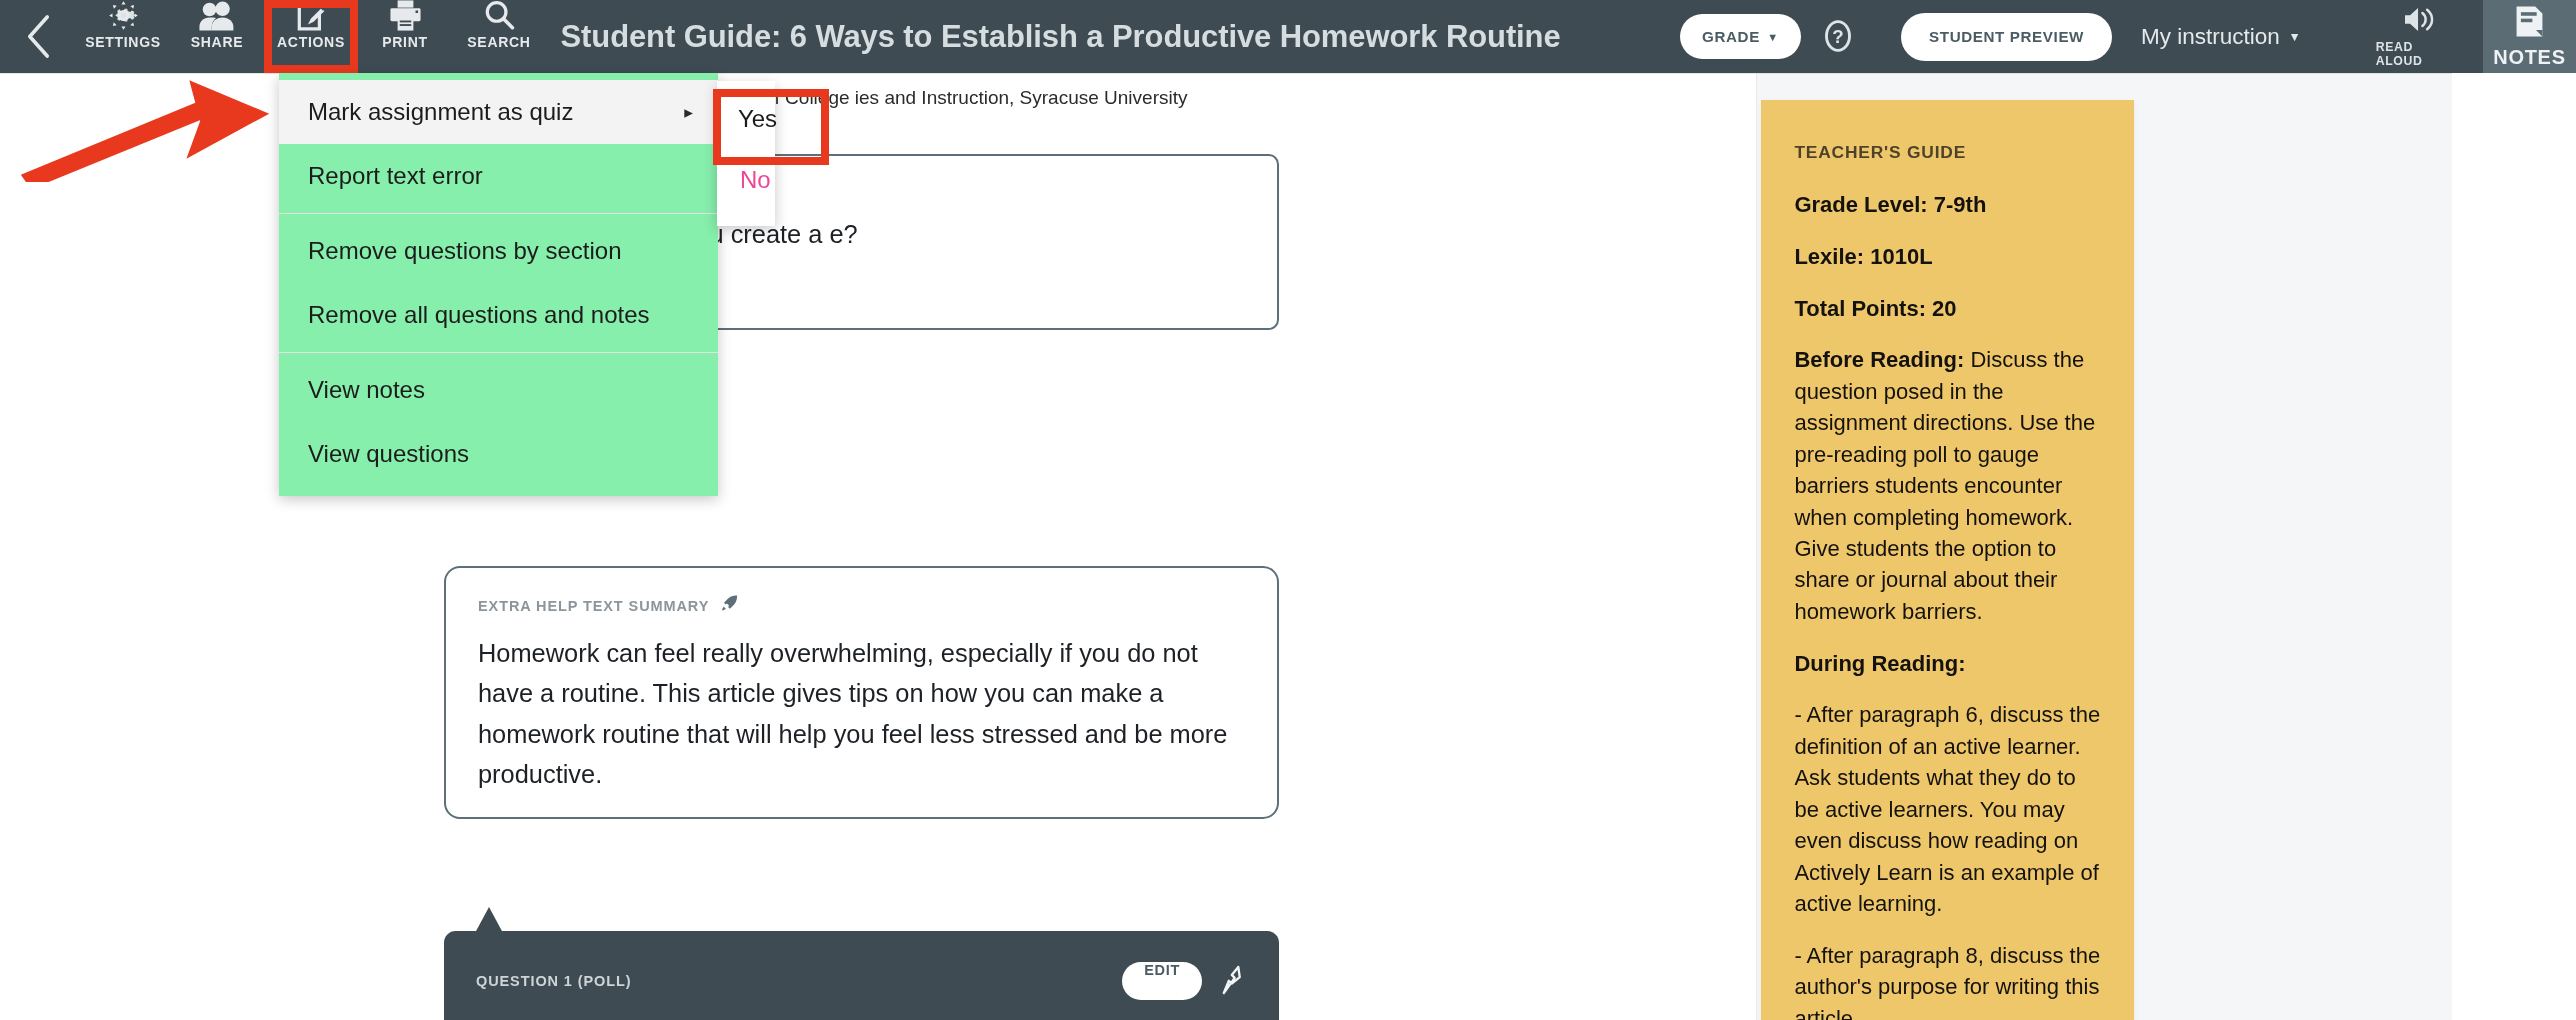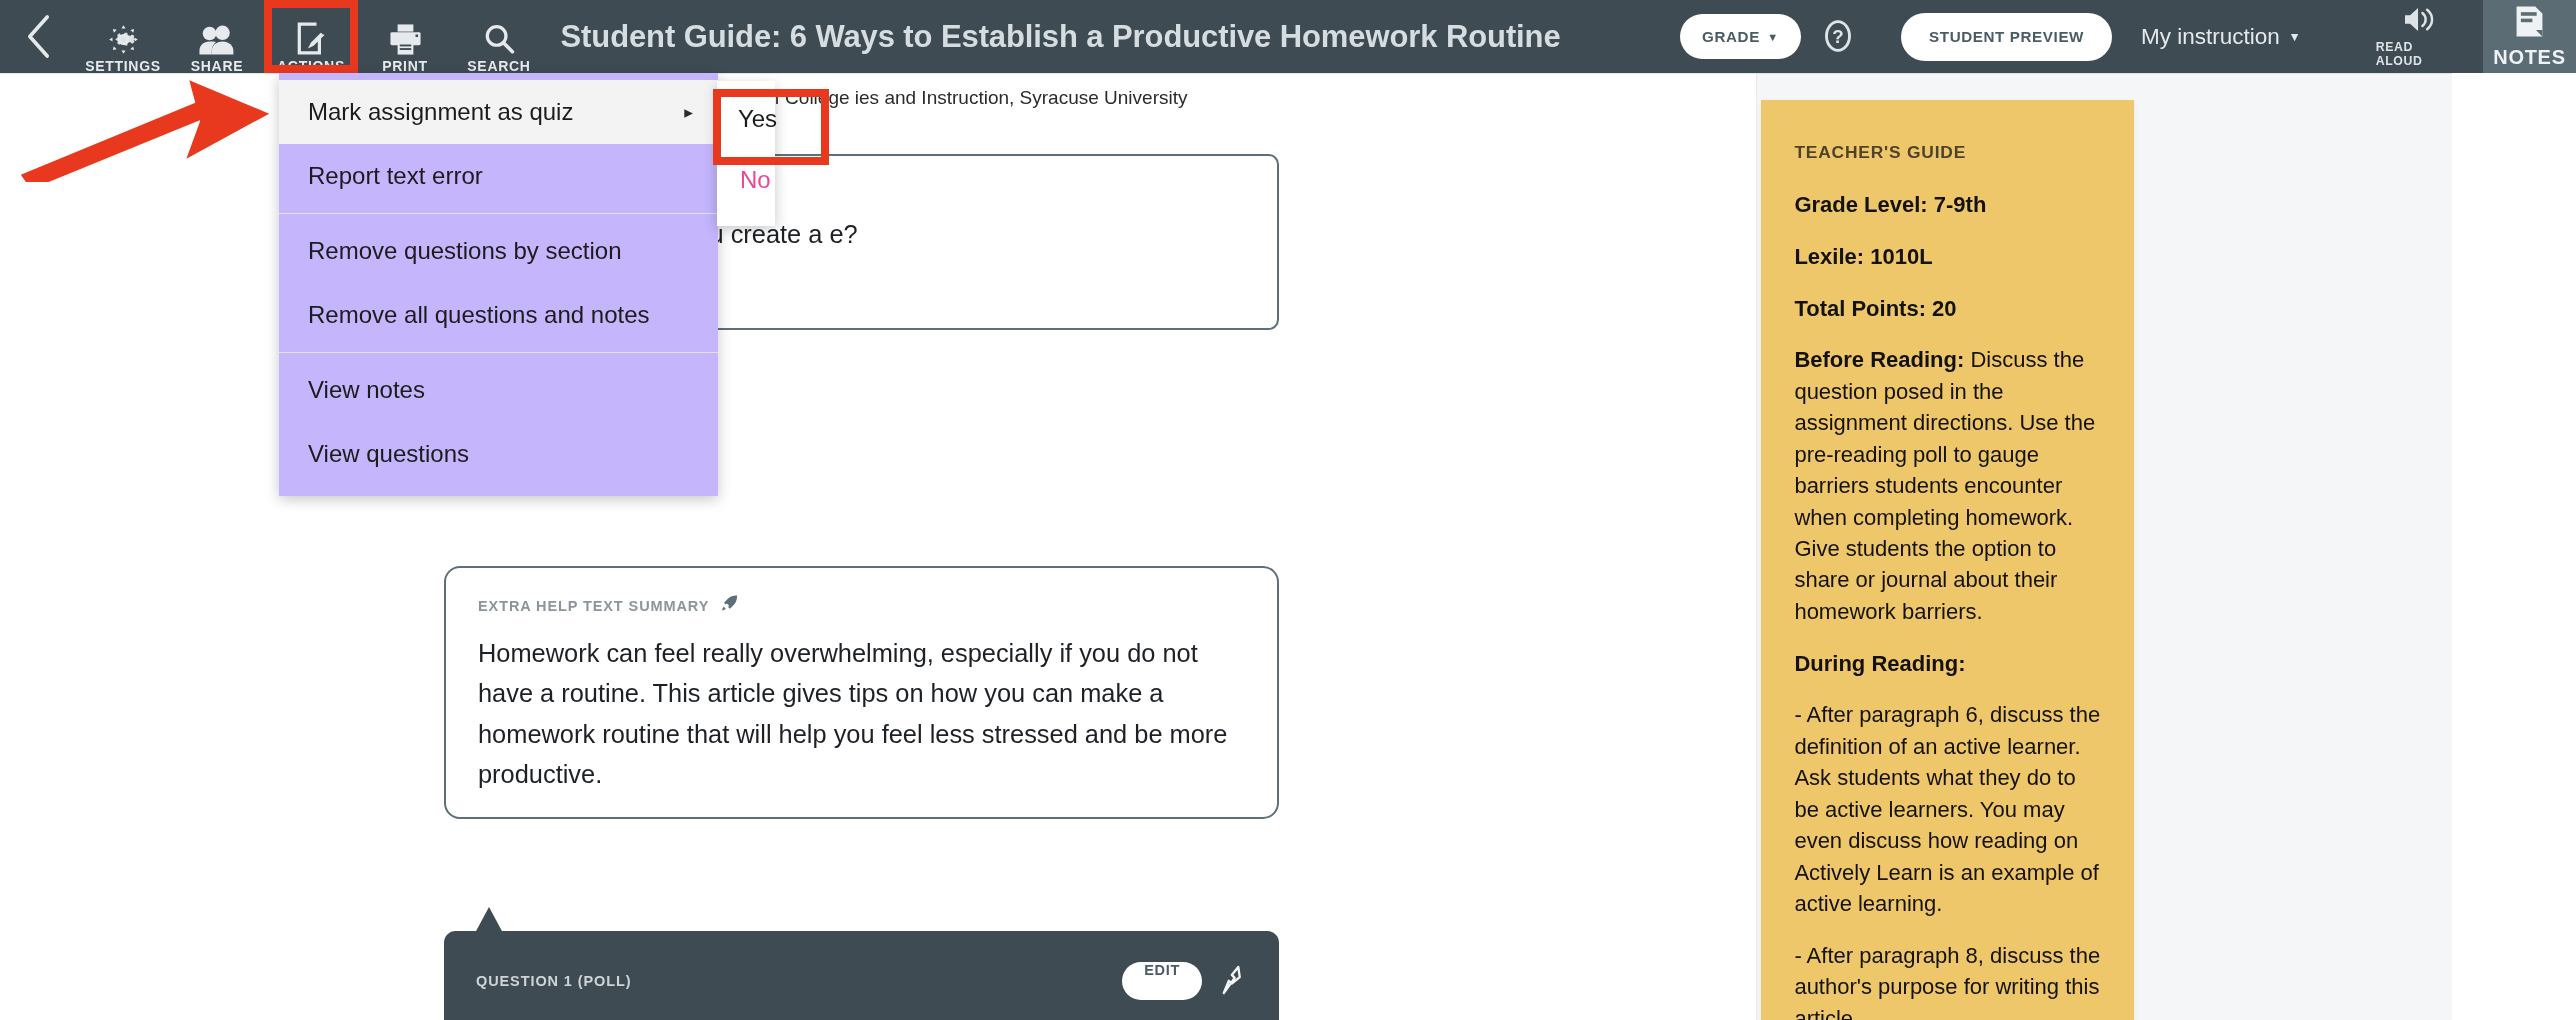--- a/index.html
+++ b/index.html
@@ -24,21 +24,21 @@
   .back-btn {
     width: 76px; display: flex; align-items: center; justify-content: center;
     cursor: pointer;
   }
   .back-btn svg { display: block; }
 
   .tool-group { display: flex; align-items: stretch; }
   .tool-btn {
     width: 94px;
     display: flex; flex-direction: column;
-    align-items: center; justify-content: flex-end;
+    align-items: center; justify-content: flex-start;
     gap: 2.9px; cursor: pointer; position: relative;
   }
   .tool-btn .ico { height: 32px; display:flex; align-items:flex-end; justify-content:center; }
   .tool-btn .lbl {
     font-size: 14px; font-weight: bold; letter-spacing: 0.7px;
     color: #e6eaec; line-height: 1;
   }
   .tool-btn.highlighted { outline: 8px solid #e8391f; outline-offset: -8px; }
 
   .header-title {
@@ -178,21 +178,21 @@
   .tg-p {
     font-size: 22px; line-height: 1.43; color: #14120e;
     margin-bottom: 20.3px;
   }
   .tg-p b { font-weight: bold; }
 
   
   .menu {
     position: absolute; top: 73px; left: 279px;
     width: 439px;
-    background: #c4b5fd;
+    background: #86efac;
     box-shadow: 0 3.6px 13px rgba(0,0,0,.22);
     z-index: 40;
     padding: 7.3px 0 10.2px 0;
   }
   .menu-item {
     height: 64px; display: flex; align-items: center;
     padding: 0 25px 0 29px;
     font-size: 24px; color: #1c1c1c;
     cursor: pointer; position: relative;
   }

